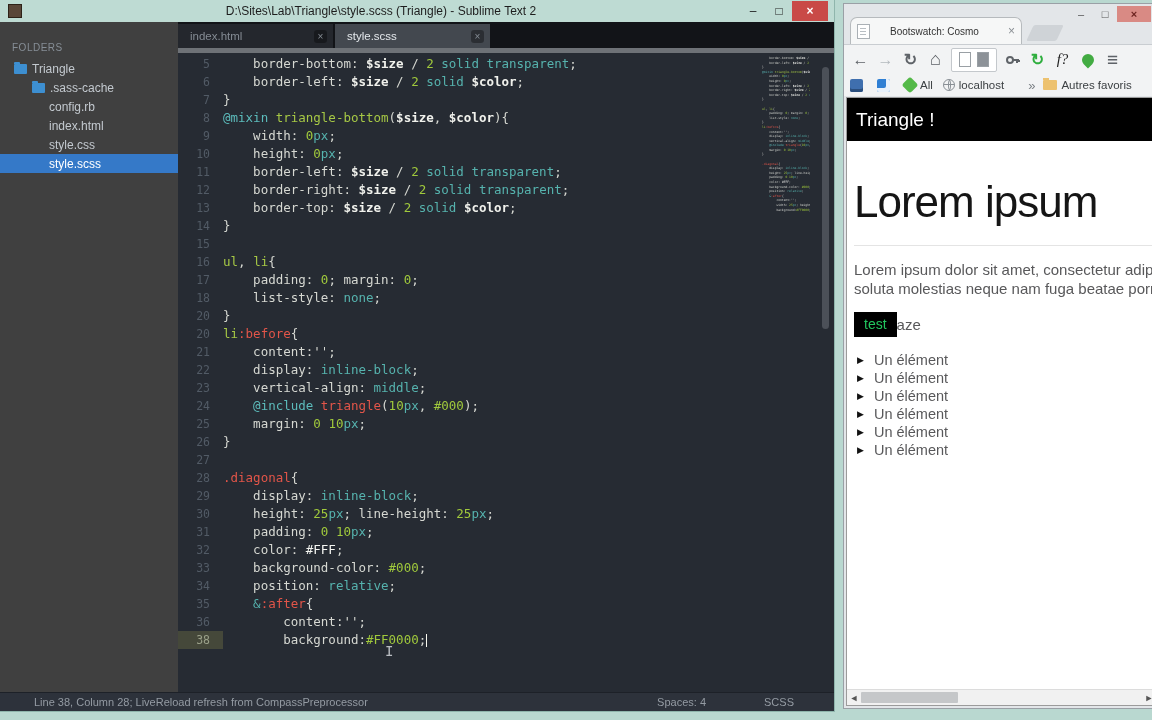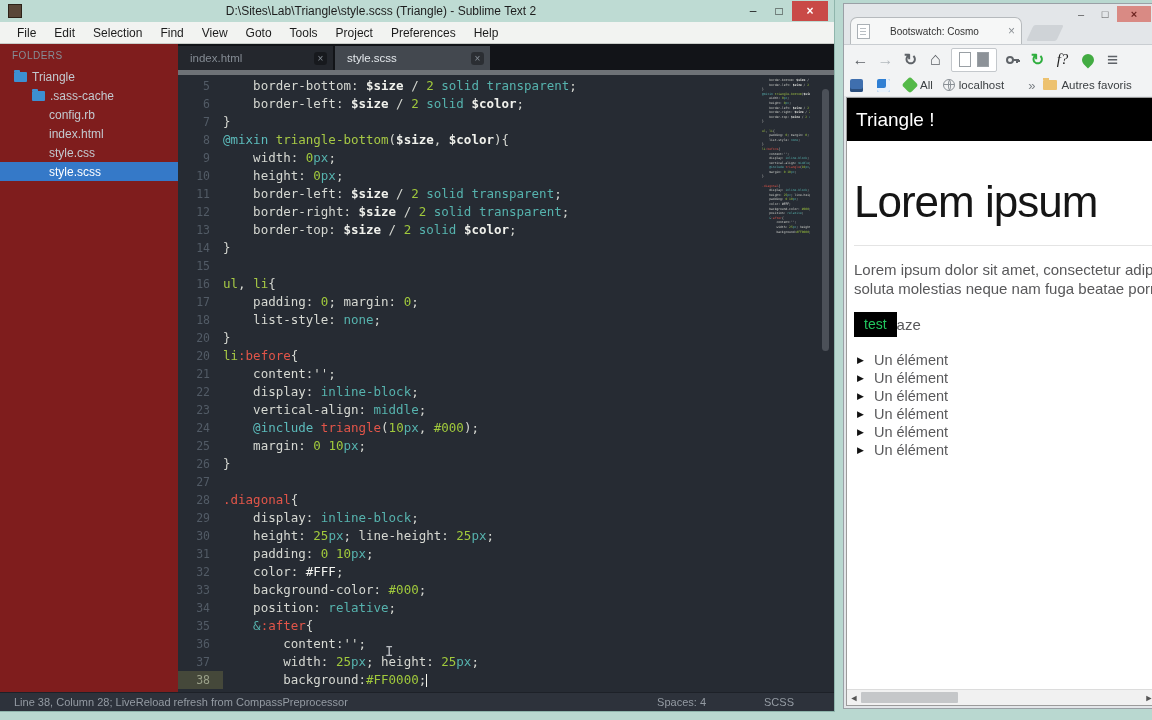--- a/index.html
+++ b/index.html
@@ -15,21 +15,21 @@
   .st-controls{display:flex;align-items:center;height:100%;flex:none;}
   .st-ctrl{width:26px;height:18px;display:flex;align-items:center;justify-content:center;
     font-size:12px;color:#222;}
   .st-ctrl.close{width:36px;height:20px;background:#c94a47;color:#fff;font-weight:bold;margin-right:6px;}
   .st-menubar{height:21px;background:#f2f3f1;display:flex;align-items:center;padding-left:8px;flex:none;
     border-bottom:1px solid #c9cdc9;}
   .menu-item{font-size:12px;color:#1c1c1c;padding:0 9px;}
   .st-main{flex:1;display:flex;min-height:0;}
 
   
-  .st-sidebar{width:178px;background:#7f1d1d;flex:none;padding-top:2px;overflow:hidden;}
+  .st-sidebar{width:178px;background:#404040;flex:none;padding-top:16px;overflow:hidden;}
   .folders-label{font-size:10px;color:#868e96;letter-spacing:.5px;padding:4px 0 6px 12px;}
   .tree-row{display:flex;align-items:center;height:19px;font-size:12px;color:#c3c9cf;white-space:nowrap;}
   .tree-row.selected{background:#3579c8;color:#fff;}
   .folder-ico{width:13px;height:10px;background:#3d8fd1;border-radius:1px;position:relative;margin-right:5px;flex:none;}
   .folder-ico:before{content:"";position:absolute;top:-2px;left:0;width:6px;height:2px;background:#3d8fd1;border-radius:1px 1px 0 0;}
 
   
   .st-editor{flex:1;display:flex;flex-direction:column;min-width:0;}
   .st-tabbar{height:26px;background:#121418;display:flex;align-items:flex-end;flex:none;}
   .st-tab{width:155px;height:24px;display:flex;align-items:center;padding:0 6px 0 12px;margin-right:2px;
@@ -61,21 +61,21 @@
   .minimap{position:absolute;top:3px;right:24px;width:48px;height:160px;overflow:hidden;
     font-size:3px;line-height:4.6px;white-space:pre;opacity:.95;}
   .minimap .code-row{height:4.6px;line-height:4.6px;}
   .v-scrollbar{position:absolute;top:14px;right:5px;width:7px;height:262px;border-radius:4px;background:#4b5058;}
   .ibeam{position:absolute;left:385px;top:643px;color:#b9bdc2;font-size:14px;
     font-family:"DejaVu Sans Mono",monospace;}
 
   
   .st-statusbar{height:18px;background:#2d323b;display:flex;align-items:center;flex:none;
     font-size:11px;color:#949ba3;border-top:1px solid #1d2128;}
-  .status-left{flex:1;padding-left:14px;white-space:nowrap;overflow:hidden;}
+  .status-left{flex:1;padding-left:34px;white-space:nowrap;overflow:hidden;}
   .status-right{flex:none;display:flex;}
   .status-item{padding-right:58px;}
   .status-item:last-child{padding-right:40px;}
 
   
   .cr-window{position:absolute;left:843px;top:3px;width:317px;height:706px;background:#e3e6e9;
     border:1px solid #9aa0a6;box-sizing:border-box;display:flex;flex-direction:column;}
   .cr-topbar{height:40px;position:relative;flex:none;}
   .cr-controls{position:absolute;right:8px;top:2px;display:flex;}
   .cr-ctrl{width:24px;height:16px;display:flex;align-items:center;justify-content:center;
@@ -148,32 +148,20 @@
   <div class="st-window">
     <div class="st-titlebar">
       <div class="st-appicon"></div>
       <div class="st-title">D:\Sites\Lab\Triangle\style.scss (Triangle) - Sublime Text 2</div>
       <div class="st-controls">
         <div class="st-ctrl">–</div>
         <div class="st-ctrl">□</div>
         <div class="st-ctrl close">×</div>
       </div>
     </div>
-    <div class="st-menubar">
-        <span class="menu-item">File</span>
-        <span class="menu-item">Edit</span>
-        <span class="menu-item">Selection</span>
-        <span class="menu-item">Find</span>
-        <span class="menu-item">View</span>
-        <span class="menu-item">Goto</span>
-        <span class="menu-item">Tools</span>
-        <span class="menu-item">Project</span>
-        <span class="menu-item">Preferences</span>
-        <span class="menu-item">Help</span>
-      </div>
     <div class="st-main">
       <div class="st-sidebar">
         <div class="folders-label">FOLDERS</div>
         <div id="sidebar-tree">
             <div class="tree-row" style="padding-left: 14px;">
               <span class="folder-ico"></span>
               <span>Triangle</span>
             </div>
             <div class="tree-row" style="padding-left: 32px;">
               <span class="folder-ico"></span>
@@ -327,24 +315,20 @@
                 <span class="gutter">34</span>
                 <span class="code-text"><span class="tk-w">    position: </span><span class="tk-u">relative</span><span class="tk-w">;</span></span>
               </div>
               <div class="code-row">
                 <span class="gutter">35</span>
                 <span class="code-text"><span class="tk-w">    </span><span class="tk-u">&amp;</span><span class="tk-r">:after</span><span class="tk-w">{</span></span>
               </div>
               <div class="code-row">
                 <span class="gutter">36</span>
                 <span class="code-text"><span class="tk-w">        content:'';</span></span>
-              </div>
-              <div class="code-row">
-                <span class="gutter">37</span>
-                <span class="code-text"><span class="tk-w">        width: </span><span class="tk-n">25</span><span class="tk-u">px</span><span class="tk-w">; height: </span><span class="tk-n">25</span><span class="tk-u">px</span><span class="tk-w">;</span></span>
               </div>
               <div class="code-row current">
                 <span class="gutter">38</span>
                 <span class="code-text"><span class="tk-w">        background:</span><span class="tk-n">#FF0000</span><span class="tk-w">;</span><span class="caret"></span></span>
               </div>
             </div>
           <div class="minimap" id="minimap"><div class="code-row"><span class="code-text"><span class="tk-w">    border-bottom: </span><span class="tk-v">$size</span><span class="tk-w"> / </span></span></div><div class="code-row"><span class="code-text"><span class="tk-w">    border-left: </span><span class="tk-v">$size</span><span class="tk-w"> / </span><span class="tk-n">2</span><span class="tk-w"> </span></span></div><div class="code-row"><span class="code-text"><span class="tk-w">}</span></span></div><div class="code-row"><span class="code-text"><span class="tk-k">@mixin</span><span class="tk-w"> </span><span class="tk-s">triangle-bottom</span><span class="tk-w">(</span><span class="tk-v">$size</span></span></div><div class="code-row"><span class="code-text"><span class="tk-w">    width: </span><span class="tk-n">0</span><span class="tk-u">px</span><span class="tk-w">;</span></span></div><div class="code-row"><span class="code-text"><span class="tk-w">    height: </span><span class="tk-n">0</span><span class="tk-u">px</span><span class="tk-w">;</span></span></div><div class="code-row"><span class="code-text"><span class="tk-w">    border-left: </span><span class="tk-v">$size</span><span class="tk-w"> / </span><span class="tk-n">2</span><span class="tk-w"> </span></span></div><div class="code-row"><span class="code-text"><span class="tk-w">    border-right: </span><span class="tk-v">$size</span><span class="tk-w"> / </span><span class="tk-n">2</span></span></div><div class="code-row"><span class="code-text"><span class="tk-w">    border-top: </span><span class="tk-v">$size</span><span class="tk-w"> / </span><span class="tk-n">2</span><span class="tk-w"> </span><span class="tk-u">solid</span></span></div><div class="code-row"><span class="code-text"><span class="tk-w">}</span></span></div><div class="code-row"><span class="code-text"></span></div><div class="code-row"><span class="code-text"><span class="tk-s">ul</span><span class="tk-w">, </span><span class="tk-s">li</span><span class="tk-w">{</span></span></div><div class="code-row"><span class="code-text"><span class="tk-w">    padding: </span><span class="tk-n">0</span><span class="tk-w">; margin: </span><span class="tk-n">0</span><span class="tk-w">;</span></span></div><div class="code-row"><span class="code-text"><span class="tk-w">    list-style: </span><span class="tk-u">none</span><span class="tk-w">;</span></span></div><div class="code-row"><span class="code-text"><span class="tk-w">}</span></span></div><div class="code-row"><span class="code-text"><span class="tk-s">li</span><span class="tk-r">:before</span><span class="tk-w">{</span></span></div><div class="code-row"><span class="code-text"><span class="tk-w">    content:'';</span></span></div><div class="code-row"><span class="code-text"><span class="tk-w">    display: </span><span class="tk-u">inline-block</span><span class="tk-w">;</span></span></div><div class="code-row"><span class="code-text"><span class="tk-w">    vertical-align: </span><span class="tk-u">middle</span><span class="tk-w">;</span></span></div><div class="code-row"><span class="code-text"><span class="tk-w">    </span><span class="tk-k">@include</span><span class="tk-w"> </span><span class="tk-r">triangle</span><span class="tk-w">(</span><span class="tk-n">10</span><span class="tk-u">px</span><span class="tk-w">, </span></span></div><div class="code-row"><span class="code-text"><span class="tk-w">    margin: </span><span class="tk-n">0</span><span class="tk-w"> </span><span class="tk-n">10</span><span class="tk-u">px</span><span class="tk-w">;</span></span></div><div class="code-row"><span class="code-text"><span class="tk-w">}</span></span></div><div class="code-row"><span class="code-text"></span></div><div class="code-row"><span class="code-text"><span class="tk-r">.diagonal</span><span class="tk-w">{</span></span></div><div class="code-row"><span class="code-text"><span class="tk-w">    display: </span><span class="tk-u">inline-block</span><span class="tk-w">;</span></span></div><div class="code-row"><span class="code-text"><span class="tk-w">    height: </span><span class="tk-n">25</span><span class="tk-u">px</span><span class="tk-w">; line-height: </span></span></div><div class="code-row"><span class="code-text"><span class="tk-w">    padding: </span><span class="tk-n">0</span><span class="tk-w"> </span><span class="tk-n">10</span><span class="tk-u">px</span><span class="tk-w">;</span></span></div><div class="code-row"><span class="code-text"><span class="tk-w">    color: </span><span class="tk-b">#FFF</span><span class="tk-w">;</span></span></div><div class="code-row"><span class="code-text"><span class="tk-w">    background-color: </span><span class="tk-n">#000</span><span class="tk-w">;</span></span></div><div class="code-row"><span class="code-text"><span class="tk-w">    position: </span><span class="tk-u">relative</span><span class="tk-w">;</span></span></div><div class="code-row"><span class="code-text"><span class="tk-w">    </span><span class="tk-u">&amp;</span><span class="tk-r">:after</span><span class="tk-w">{</span></span></div><div class="code-row"><span class="code-text"><span class="tk-w">        content:'';</span></span></div><div class="code-row"><span class="code-text"><span class="tk-w">        width: </span><span class="tk-n">25</span><span class="tk-u">px</span><span class="tk-w">; height: </span></span></div><div class="code-row"><span class="code-text"><span class="tk-w">        background:</span><span class="tk-n">#FF0000</span><span class="tk-w">;</span></span></div></div>
           <div class="v-scrollbar"></div>
         </div>
       </div>

